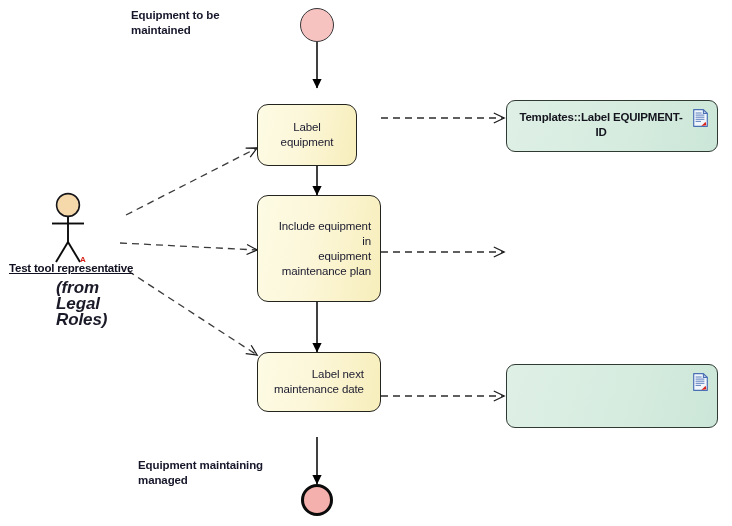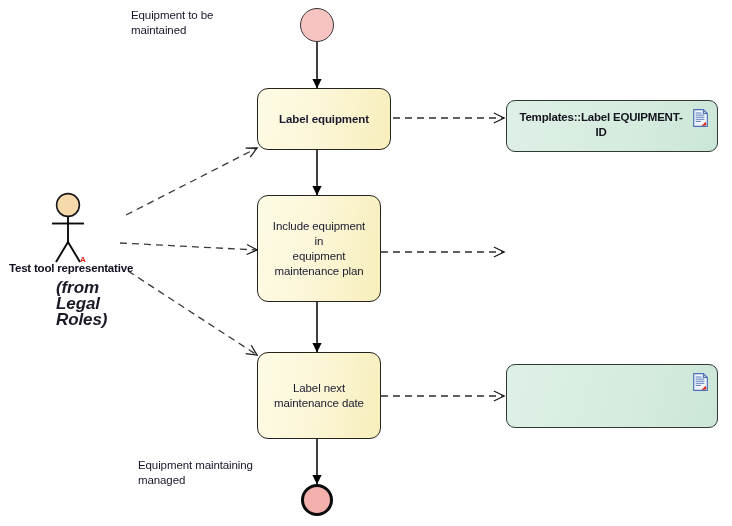--- a/index.html
+++ b/index.html
@@ -32,20 +32,21 @@
   }
 
   
   .free-label {
     position: absolute;
     font-size: 11.5px;
     line-height: 15px;
     color: #17172b;
     white-space: pre-line;
     letter-spacing: -0.1px;
+    font-weight: bold;
   }
 
   
   .activity-node {
     position: absolute;
     box-sizing: border-box;
     border: 1.4px solid #24241f;
     border-radius: 11px;
     background: linear-gradient(100deg, #fdfbe4 0%, #fcf7da 42%, #f7eebb 100%);
     display: flex;
@@ -165,31 +166,31 @@
 
     <line x1="126" y1="215" x2="257" y2="148" stroke="#3a3a3a" stroke-width="1.3" stroke-dasharray="7,5" marker-end="url(#open-arrow)"></line>
     <line x1="120" y1="243" x2="257" y2="250" stroke="#3a3a3a" stroke-width="1.3" stroke-dasharray="7,5" marker-end="url(#open-arrow)"></line>
     <line x1="128" y1="271" x2="257" y2="355" stroke="#3a3a3a" stroke-width="1.3" stroke-dasharray="7,5" marker-end="url(#open-arrow)"></line>
   </svg>
 
   <div class="initial-node" style="left:300px; top:8px; width:34px; height:34px;"></div>
   <div class="free-label" style="left:131px; top:8px; width:130px;">Equipment to be
 maintained</div>
 
-  <div class="activity-node" style="left:257px; top:88px; width:134px; height:62px;font-weight:bold;">
+  <div class="activity-node" style="left:257px; top:104px; width:100px; height:62px;">
     <span class="activity-label">Label equipment</span>
   </div>
 
-  <div class="activity-node" style="left:257px; top:195px; width:124px; height:107px;">
+  <div class="activity-node" style="left:257px; top:195px; width:124px; height:107px;text-align:right;">
     <span class="activity-label">Include equipment in
 equipment
 maintenance plan</span>
   </div>
 
-  <div class="activity-node" style="left:257px; top:352px; width:124px; height:87px;">
+  <div class="activity-node" style="left:257px; top:352px; width:124px; height:60px;text-align:right;">
     <span class="activity-label">Label next
 maintenance date</span>
   </div>
 
   <div class="template-note" style="left:506px; top:100px; width:212px; height:52px;">
     <span class="template-label">Templates::Label EQUIPMENT-ID</span>
     <svg class="doc-icon" viewBox="0 0 15 18" xmlns="http://www.w3.org/2000/svg">
       <path d="M0.7,0.7 H10.4 L14.3,4.4 V17.3 H0.7 Z" fill="#f2f7fd" stroke="#4a6fb5" stroke-width="1.2" stroke-linejoin="round"></path>
       <path d="M10.4,0.7 V4.4 H14.3" fill="none" stroke="#4a6fb5" stroke-width="1.1"></path>
       <g stroke="#4a6fb5" stroke-width="0.9">
@@ -220,21 +221,21 @@
   </div>
 
   <svg class="actor-figure" style="left:44px; top:192px; width:56px; height:78px;" viewBox="0 0 56 78" xmlns="http://www.w3.org/2000/svg">
     <circle cx="24" cy="13" r="11.4" fill="#f6d9ab" stroke="#15151a" stroke-width="1.6"></circle>
     <line x1="24" y1="25" x2="24" y2="50" stroke="#0b0b0b" stroke-width="1.9"></line>
     <line x1="8" y1="31.5" x2="40" y2="31.5" stroke="#0b0b0b" stroke-width="1.9"></line>
     <line x1="24" y1="50" x2="12" y2="70" stroke="#0b0b0b" stroke-width="1.9"></line>
     <line x1="24" y1="50" x2="36" y2="70" stroke="#0b0b0b" stroke-width="1.9"></line>
   </svg>
   <div class="actor-marker" style="left:80px; top:256px;">A</div>
-  <div class="actor-name" style="left:9px; top:262px;">Test tool representative</div>
+  <div class="actor-name" style="left:9px; top:262px;text-decoration:underline;">Test tool representative</div>
   <div class="actor-from" style="left:56px; top:280px; width:70px;">(from
 Legal
 Roles)</div>
 
   <div class="final-node" style="left:301px; top:484px; width:32px; height:32px;"></div>
   <div class="free-label" style="left:138px; top:458px; width:160px;">Equipment maintaining
 managed</div>
 
 </div>
 

